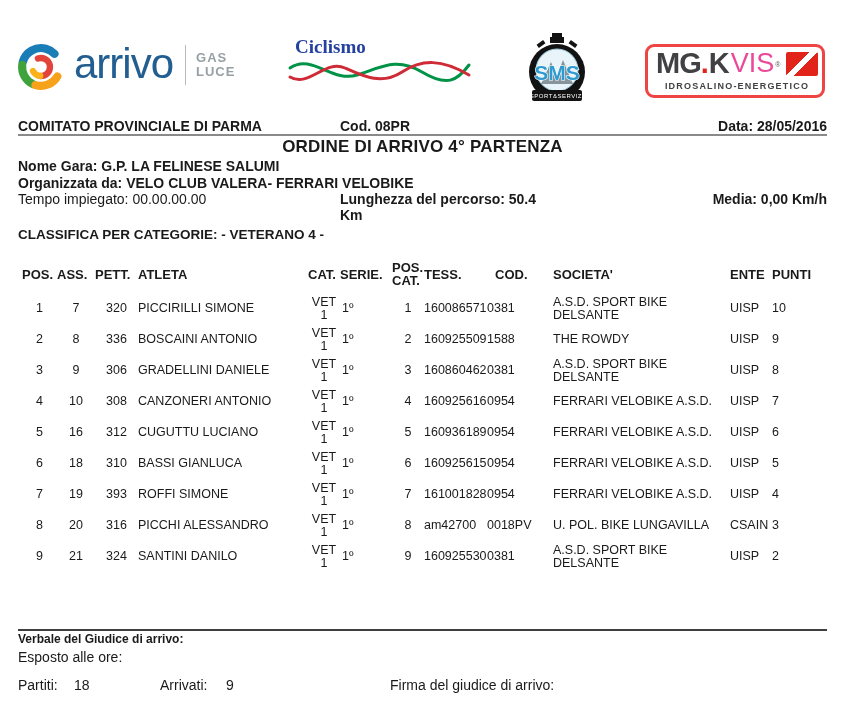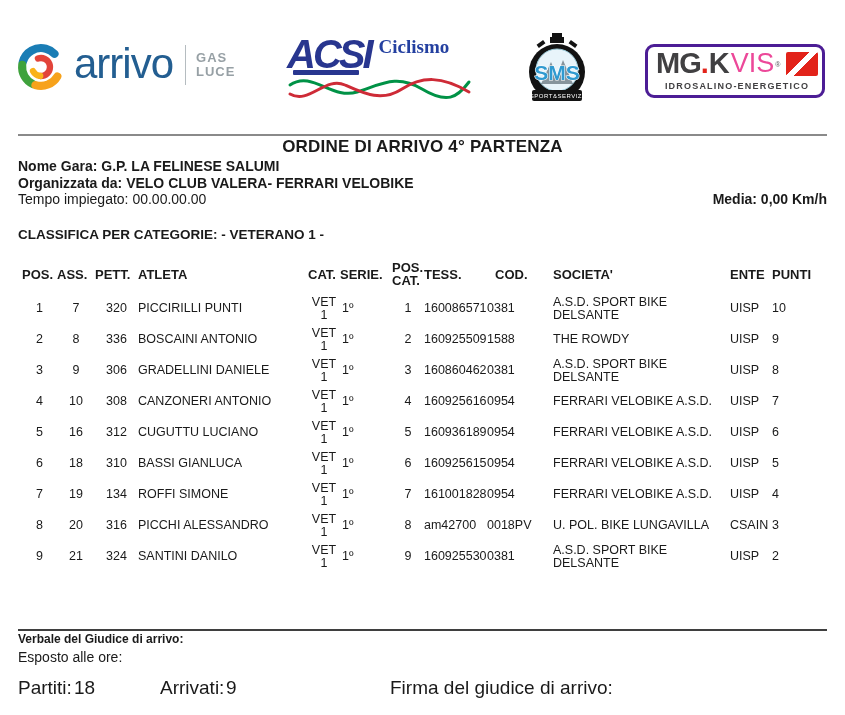--- a/index.html
+++ b/index.html
@@ -27,21 +27,21 @@
   .acsi-top { display:flex; align-items:flex-start; }
   .acsi-main { font-size:40px; font-weight:bold; font-style:italic; color:#28368f; letter-spacing:-3px; line-height:0.9; }
   .acsi-band { width:66px; height:5px; background:#28368f; margin:-2px 0 0 6px; border-radius:1px; }
   .acsi-sub { font-family:"Liberation Serif", serif; font-weight:bold; font-size:19px; color:#2440a0; margin:0 0 0 8px; }
   .acsi-waves { display:block; margin-top:-2px; }
 
   
   .logo-sms { left:527px; top:32px; }
 
   
-  .logo-mgk { left:645px; top:44px; width:180px; height:54px; border:3px solid #4c1d95; border-radius:9px; background:#fff; padding:2px 4px 0 8px; text-align:center; }
+  .logo-mgk { left:645px; top:44px; width:180px; height:54px; border:3px solid #ef4444; border-radius:9px; background:#fff; padding:2px 4px 0 8px; text-align:center; }
   .mgk-row { display:flex; align-items:center; justify-content:center; line-height:1; }
   .mgk-mg, .mgk-k { font-size:29px; font-weight:800; color:#414042; letter-spacing:-1px; }
   .mgk-dot { font-size:29px; font-weight:800; color:#e2231a; }
   .mgk-vis { font-size:27px; font-weight:400; color:#ec4899; letter-spacing:0px; margin-left:2px; }
   .mgk-reg { font-size:7px; color:#55565a; vertical-align:top; margin:2px 2px 0 1px; }
   .mgk-flag { width:34px; height:24px; margin-left:4px; border-radius:2px;
     background:linear-gradient(135deg, #e2231a 42%, #ffffff 42%, #ffffff 56%, #e2231a 56%); }
   .mgk-sub { font-size:9px; font-weight:bold; color:#414042; letter-spacing:1.2px; margin-top:3px; }
 
   
@@ -66,21 +66,21 @@
   .results td.col-pos, .results td.col-ass, .results td.col-pett,
   .results td.col-poscat, .results td.col-cat { text-align:center; }
   .results th.h-cod { padding-left:8px; }
   .results th.h-ente, .results td.col-ente { padding-left:3px; }
   .results td.col-serie { padding-left:2px; }
 
   
   .rule-bottom { position:absolute; top:629px; left:18px; right:18px; border-top:2px solid #3f3f3f; }
   .verbale { position:absolute; top:632px; left:18px; font-size:12px; font-weight:bold; }
   .esposto { position:absolute; top:649px; left:18px; font-size:14px; }
-  .footer-row { position:absolute; top:677px; left:18px; right:18px; height:18px; font-size:19px;text-align:center; }
+  .footer-row { position:absolute; top:677px; left:18px; right:18px; height:18px; font-size:14px;text-align:center; }
   .partiti-label  { position:absolute; left:0; }
   .partiti-value  { position:absolute; left:56px; }
   .arrivati-label { position:absolute; left:142px; }
   .arrivati-value { position:absolute; left:208px; }
   .firma          { position:absolute; left:372px; }
 </style>
 </head>
 <body>
 
 <div class="page">
@@ -96,24 +96,20 @@
     <span class="estra-text">arrivo</span>
     <span class="estra-divider"></span>
     <span class="estra-sub">
       <span>GAS</span><br>
       <span>LUCE</span>
     </span>
   </div>
 
   <div class="logo logo-acsi">
     <div class="acsi-top">
-      <div>
-        <div class="acsi-main">ACSI</div>
-        <div class="acsi-band"></div>
-      </div>
       <div class="acsi-sub">Ciclismo</div>
     </div>
     <svg class="acsi-waves" width="185" height="30" viewBox="0 0 185 30">
       <path d="M3,12 C 25,-3 45,27 70,19 S 110,1 135,16 S 170,25 182,9" fill="none" stroke="#009246" stroke-width="3" stroke-linecap="round"></path>
       <path d="M3,21 C 22,32 38,3 58,12 S 95,29 115,16 S 155,3 182,19" fill="none" stroke="#ce2b37" stroke-width="3" stroke-linecap="round"></path>
     </svg>
   </div>
 
   <div class="logo logo-sms">
     <svg width="60" height="76" viewBox="0 0 60 76">
@@ -135,30 +131,39 @@
       <span class="mgk-mg">MG</span>
         <span class="mgk-dot">.</span>
         <span class="mgk-k">K</span>
         <span class="mgk-vis">VIS</span>
         <span class="mgk-reg">®</span>
       <span class="mgk-flag"></span>
     </div>
     <div class="mgk-sub">IDROSALINO-ENERGETICO</div>
   </div>
 
+  <div class="committee-row">
+    <span class="committee">COMITATO PROVINCIALE DI PARMA</span>
+    <span class="cod">Cod. 08PR</span>
+    <span class="date">Data: 28/05/2016</span>
+  </div>
   <div class="rule-top"></div>
 
   <div class="doc-title">ORDINE DI ARRIVO 4° PARTENZA</div>
 
   <div class="race-name">Nome Gara: G.P. LA FELINESE SALUMI</div>
   <div class="race-organizer">Organizzata da: VELO CLUB VALERA- FERRARI VELOBIKE</div>
   <div class="race-time">Tempo impiegato: 00.00.00.00</div>
+  <div class="race-length">
+    <span>Lunghezza del percorso: 50.4</span><br>
+    <span>Km</span>
+  </div>
   <div class="race-average">Media: 0,00 Km/h</div>
 
-  <div class="category-line">CLASSIFICA PER CATEGORIE: - VETERANO 1 -</div>
+  <div class="category-line">CLASSIFICA PER CATEGORIE: - VETERANO 4 -</div>
 
   <table class="results">
     <colgroup>
       <col style="width:35px">
         <col style="width:38px">
         <col style="width:43px">
         <col style="width:170px">
       <col style="width:32px">
         <col style="width:52px">
         <col style="width:32px">
@@ -182,21 +187,21 @@
         <th>SOCIETA'</th>
         <th class="h-ente">ENTE</th>
         <th>PUNTI</th>
       </tr>
     </thead>
     <tbody>
         <tr>
           <td class="col-pos">1</td>
           <td class="col-ass">7</td>
           <td class="col-pett">320</td>
-          <td class="col-atleta">PICCIRILLI PUNTI</td>
+          <td class="col-atleta">PICCIRILLI SIMONE</td>
           <td class="col-cat">VET 1</td>
           <td class="col-serie">1º</td>
           <td class="col-poscat">1</td>
           <td class="col-tess">160086571</td>
           <td class="col-cod">0381</td>
           <td class="col-societa">A.S.D. SPORT BIKE DELSANTE</td>
           <td class="col-ente">UISP</td>
           <td class="col-punti">10</td>
         </tr>
         <tr>
@@ -265,21 +270,21 @@
           <td class="col-poscat">6</td>
           <td class="col-tess">160925615</td>
           <td class="col-cod">0954</td>
           <td class="col-societa">FERRARI VELOBIKE A.S.D.</td>
           <td class="col-ente">UISP</td>
           <td class="col-punti">5</td>
         </tr>
         <tr>
           <td class="col-pos">7</td>
           <td class="col-ass">19</td>
-          <td class="col-pett">134</td>
+          <td class="col-pett">393</td>
           <td class="col-atleta">ROFFI SIMONE</td>
           <td class="col-cat">VET 1</td>
           <td class="col-serie">1º</td>
           <td class="col-poscat">7</td>
           <td class="col-tess">161001828</td>
           <td class="col-cod">0954</td>
           <td class="col-societa">FERRARI VELOBIKE A.S.D.</td>
           <td class="col-ente">UISP</td>
           <td class="col-punti">4</td>
         </tr>

